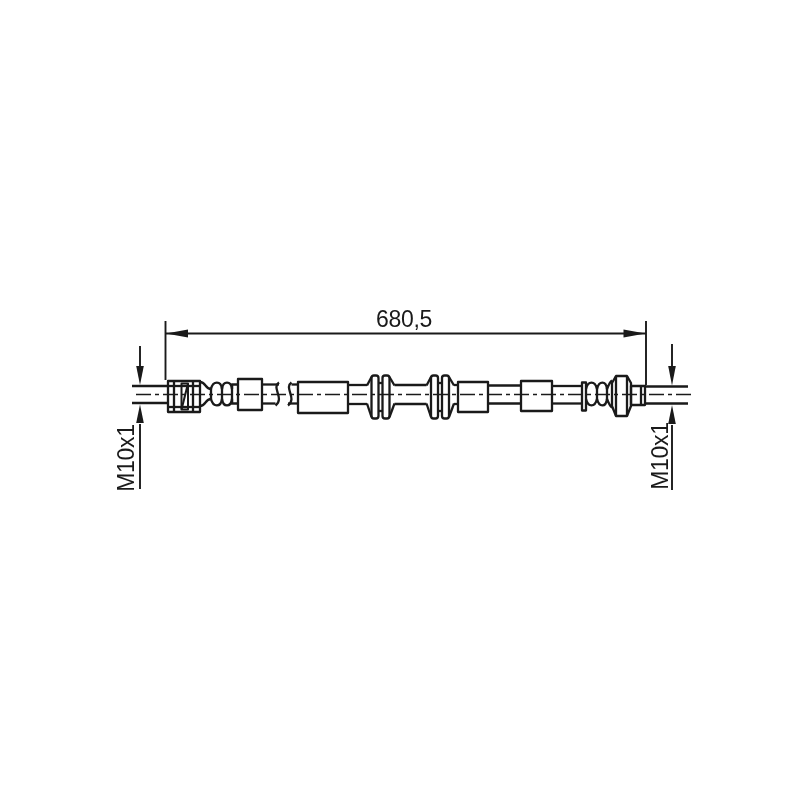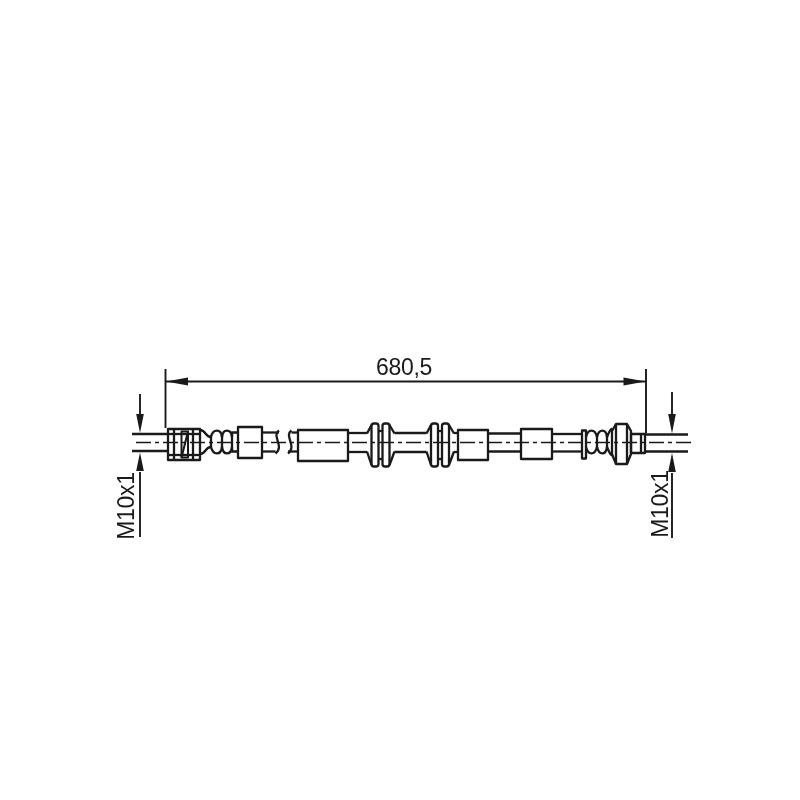--- a/index.html
+++ b/index.html
@@ -2,21 +2,21 @@
 <html><head>
 <meta charset="utf-8">
 <style>
   html, body { margin: 0; padding: 0; }
   body {
     width: 800px; height: 800px;
     background: #ffffff;
     font-family: "Liberation Sans", sans-serif;
     overflow: hidden;
   }
-  .canvas { position: relative; width: 800px; height: 582px; background: #ffffff; margin-top: 48px; }
+  .canvas { position: relative; width: 800px; height: 582px; background: #ffffff; }
   svg { position: absolute; left: 0; top: 0; }
   .dim-text {
     font-family: "Liberation Sans", sans-serif;
     font-size: 23px;
     letter-spacing: -0.3px;
     fill: #1a1a1a;
   }
 </style>
 </head>
 <body>

